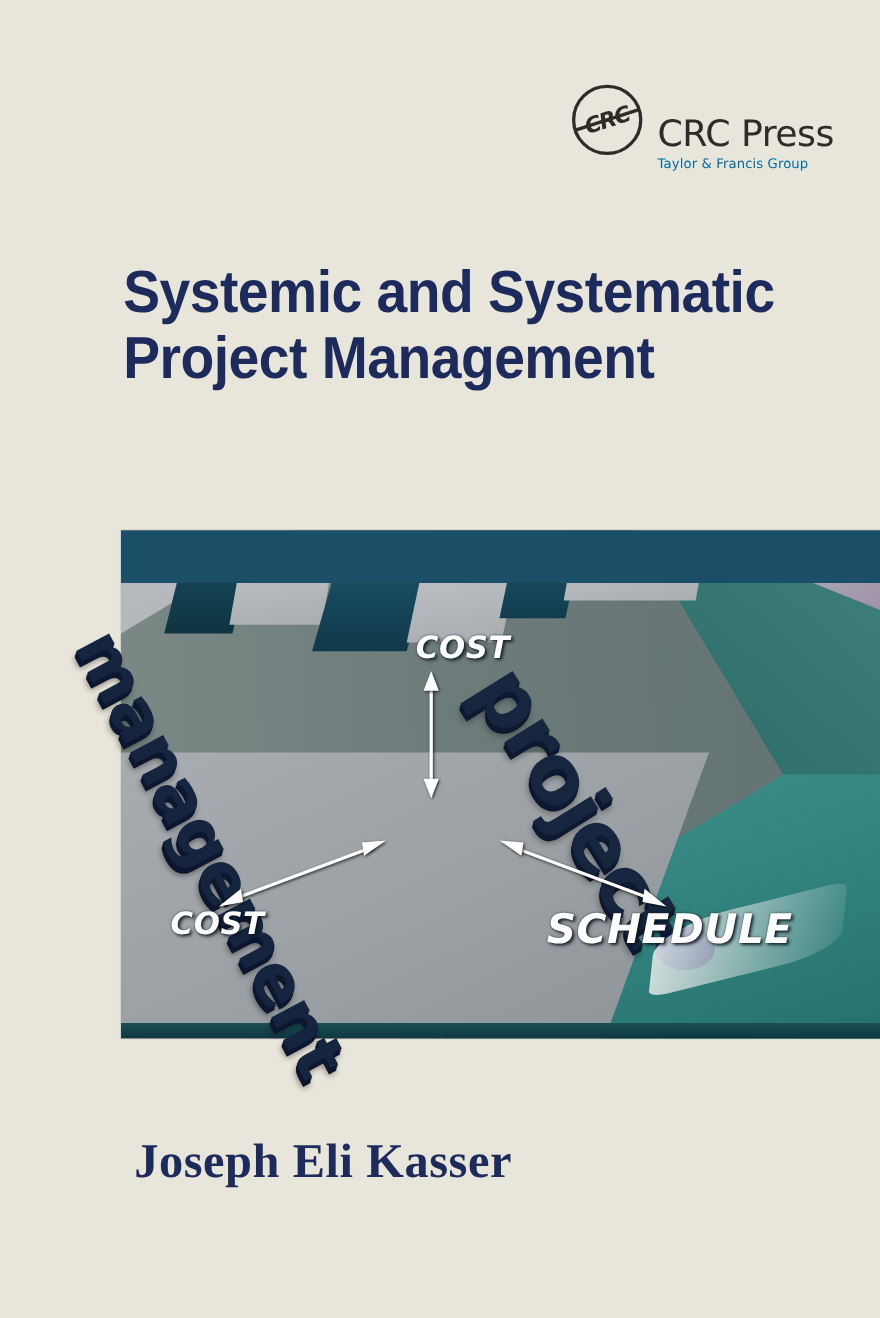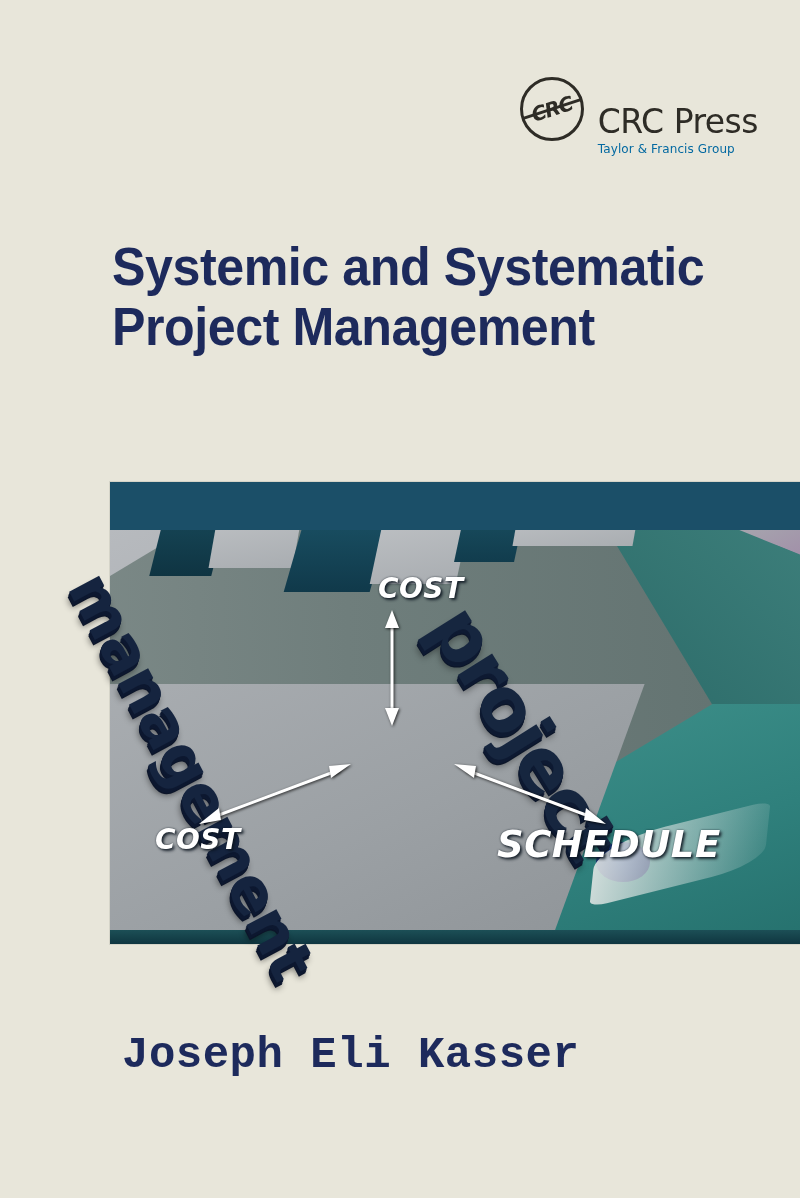--- a/index.html
+++ b/index.html
@@ -214,21 +214,21 @@
 
   .arrow-svg { position:absolute; z-index:11; overflow:visible; }
   .arw { stroke:#ffffff; stroke-width:3; fill:none;
          filter:drop-shadow(1px 1px 1.5px rgba(0,0,0,0.75)); }
   .arw-head { fill:#ffffff;
          filter:drop-shadow(1px 1px 1.5px rgba(0,0,0,0.75)); }
 
   
   .author {
     position:absolute; left:122px; top:1030px;
-    font-family:Liberation Mono, monospace;
+    font-family:Liberation Serif, serif;
     font-weight:bold;
     font-size:44px;
     color:#1d2a5c;
     letter-spacing:0.5px;
   }
 </style>
 </head>
 <body>
 
 <div class="cover">

